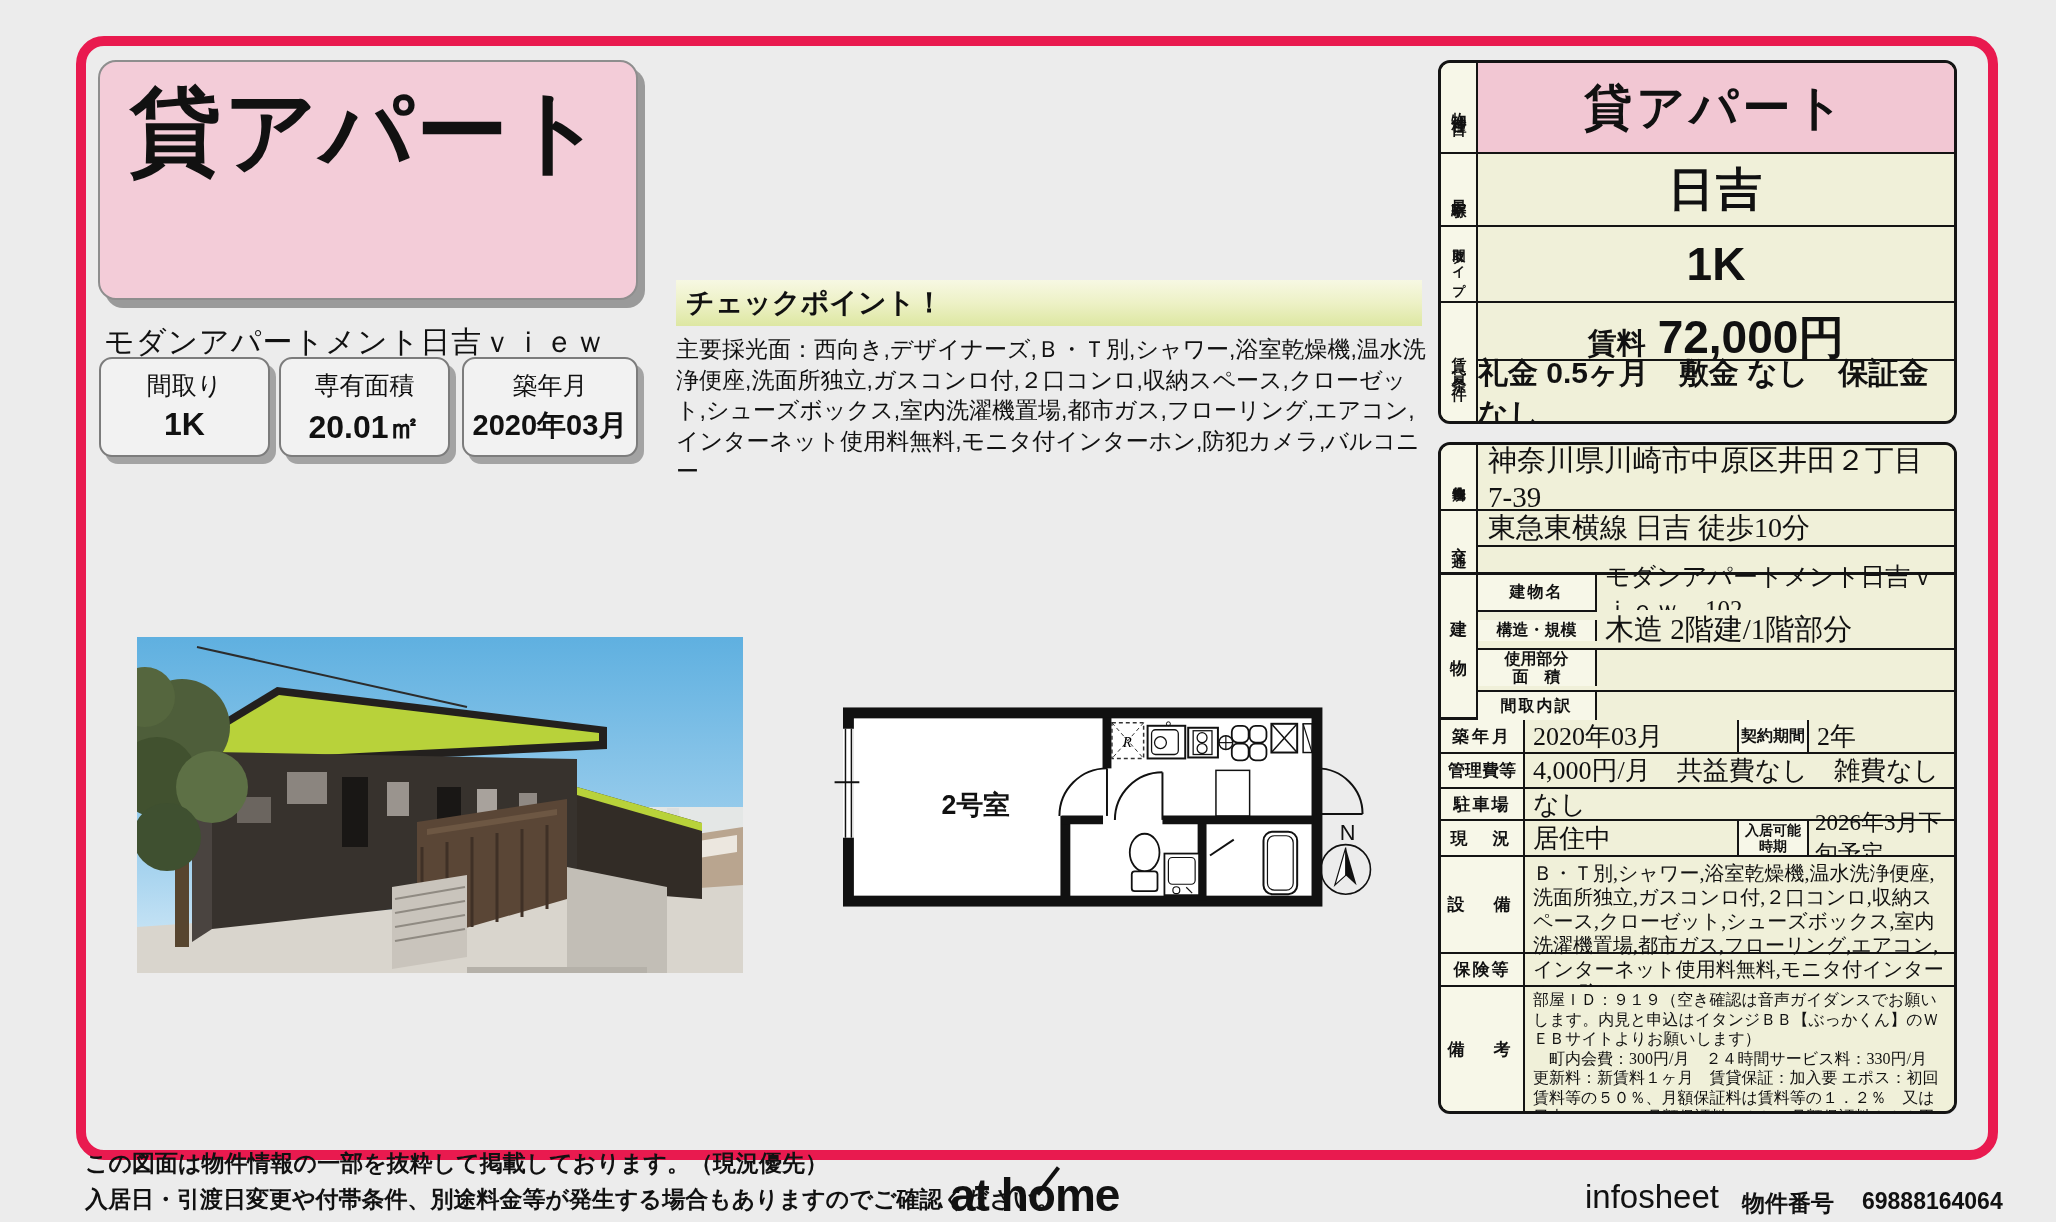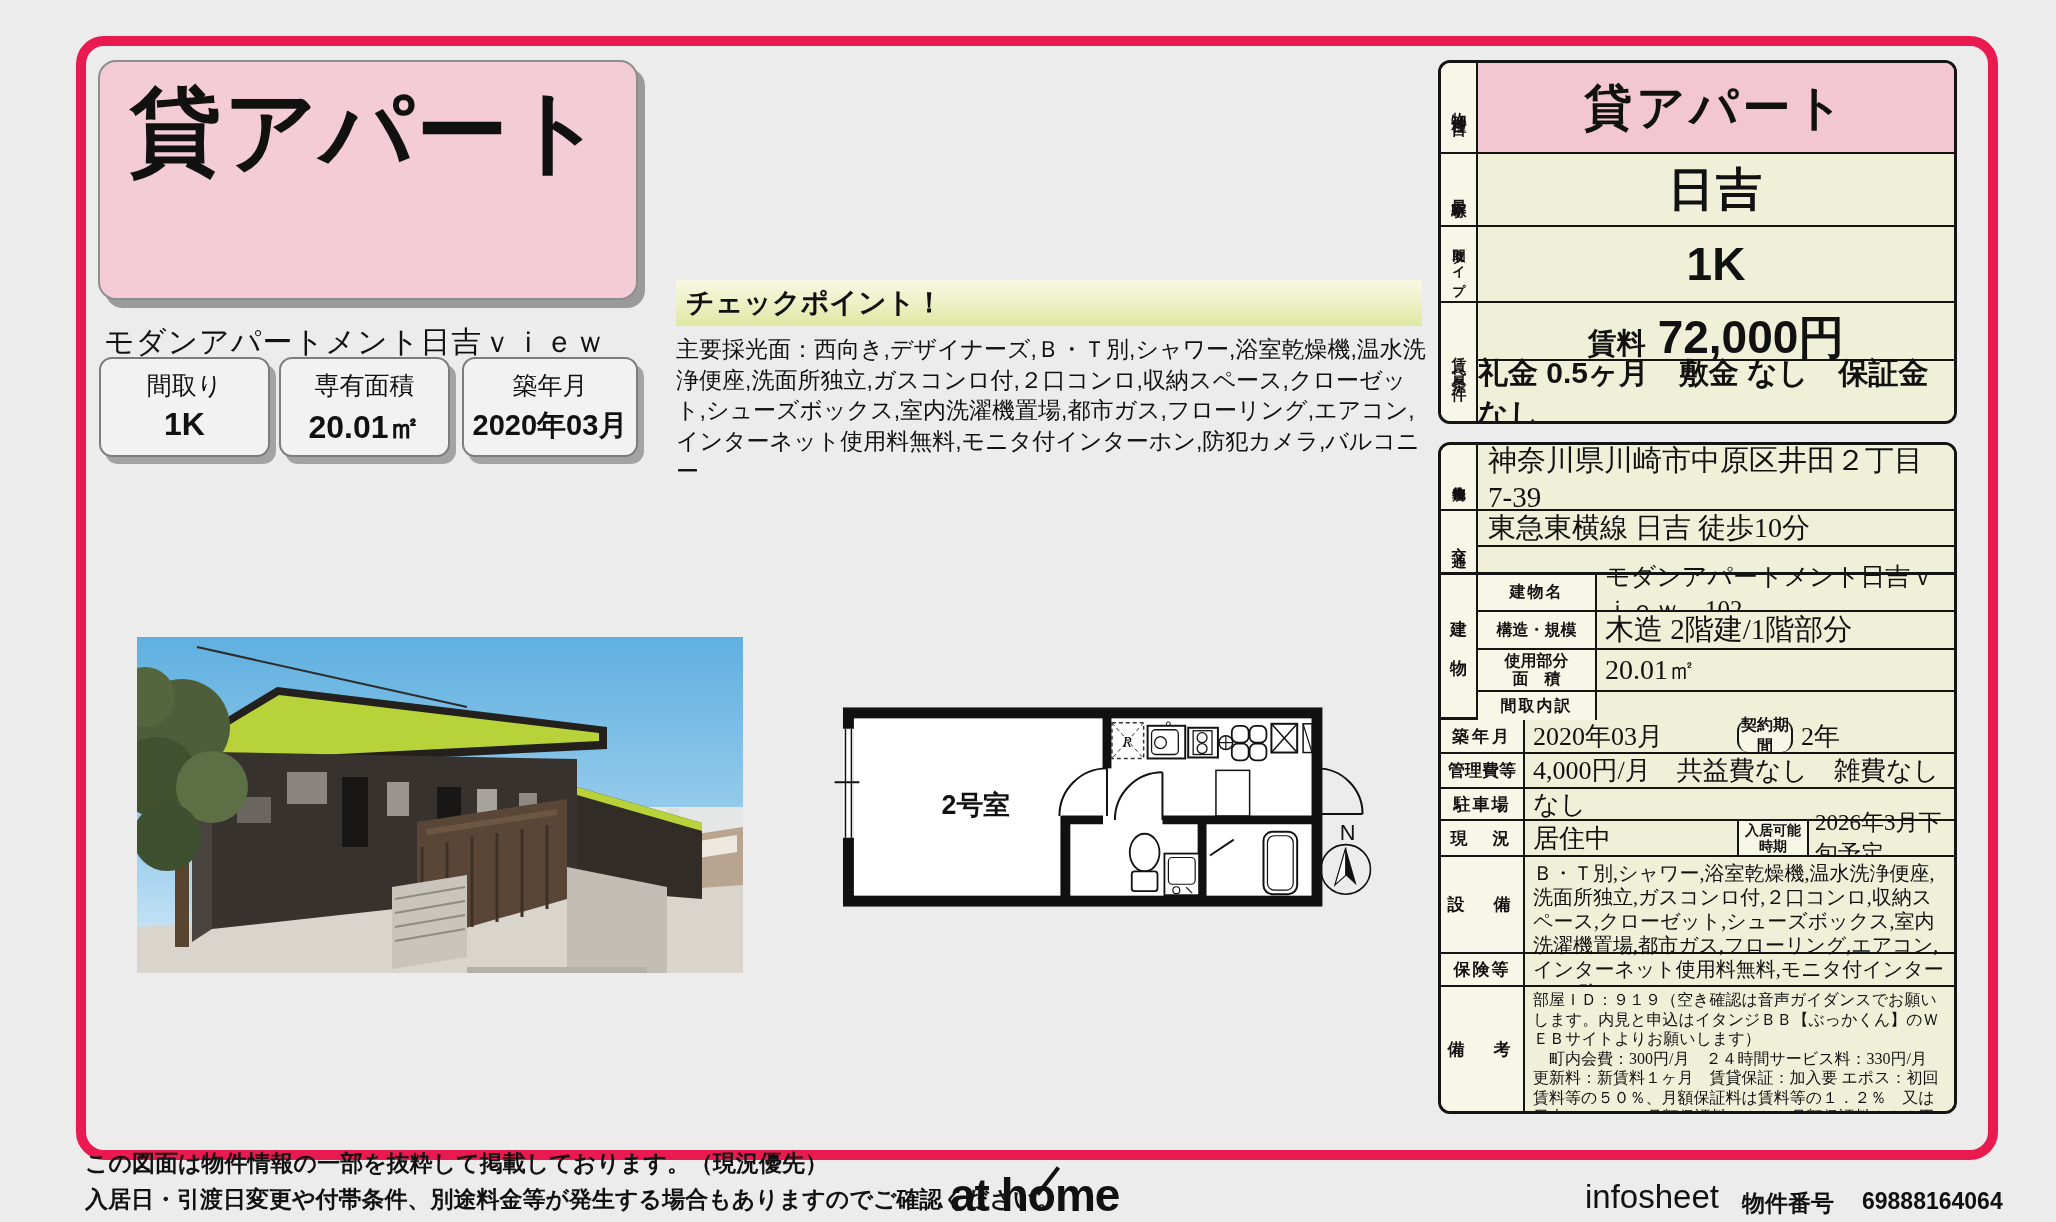--- a/index.html
+++ b/index.html
@@ -275,41 +275,41 @@
     </div>
     <div class="row thick" style="height:145px;">
       <div class="lbl" style="width:37px;">
           <span class="vert" style="font-size:17px;letter-spacing:40px;">建物</span>
         </div>
       <div class="subcol">
         <div class="subrow" style="height:35px;">
           <div class="sublbl" style="width:119px;font-size:16px;letter-spacing:2px;">建物名</div>
           <div class="val serif" style="flex:1;font-size:25px;padding-left:8px;">モダンアパートメント日吉ｖｉｅｗ　102</div>
         </div>
-        <div class="subrow" style="height:38px;">
+        <div class="subrow" style="height:38px;align-items:center;">
           <div class="sublbl" style="width:119px;font-size:16px;">構造・規模</div>
           <div class="val serif" style="flex:1;font-size:29px;padding-left:8px;">木造 2階建/1階部分</div>
         </div>
-        <div class="subrow" style="height:42px;">
+        <div class="subrow" style="height:42px;flex-direction:column;">
           <div class="sublbl" style="width:119px;font-size:16px;line-height:18px;">
             <div>使用部分</div>
             <div>面　積</div>
           </div>
           <div class="val serif" style="flex:1;font-size:28px;padding-left:8px;">20.01㎡</div>
         </div>
         <div class="subrow" style="height:30px;">
           <div class="sublbl" style="width:119px;font-size:16px;letter-spacing:2px;">間取内訳</div>
           <div class="val" style="flex:1;"></div>
         </div>
       </div>
     </div>
     <div class="row thick" style="height:35px;">
       <div class="lbl" style="width:84px;font-size:17px;letter-spacing:3px;">築年月</div>
       <div class="val serif" style="width:212px;font-size:26px;padding-left:8px;">2020年03月</div>
-      <div class="midlbl" style="width:56px;font-size:16px;border-radius:11px;">契約期間</div>
+      <div class="midlbl" style="width:72px;font-size:16px;">契約期間</div>
       <div class="val serif" style="flex:1;font-size:26px;padding-left:8px;">2年</div>
     </div>
     <div class="row" style="height:35px;">
       <div class="lbl" style="width:84px;font-size:17px;">管理費等</div>
       <div class="val serif" style="flex:1;font-size:26px;padding-left:8px;">4,000円/月　共益費なし　雑費なし</div>
     </div>
     <div class="row" style="height:32px;">
       <div class="lbl" style="width:84px;font-size:17px;letter-spacing:2px;">駐車場</div>
       <div class="val serif" style="flex:1;font-size:26px;padding-left:8px;">なし</div>
     </div>

